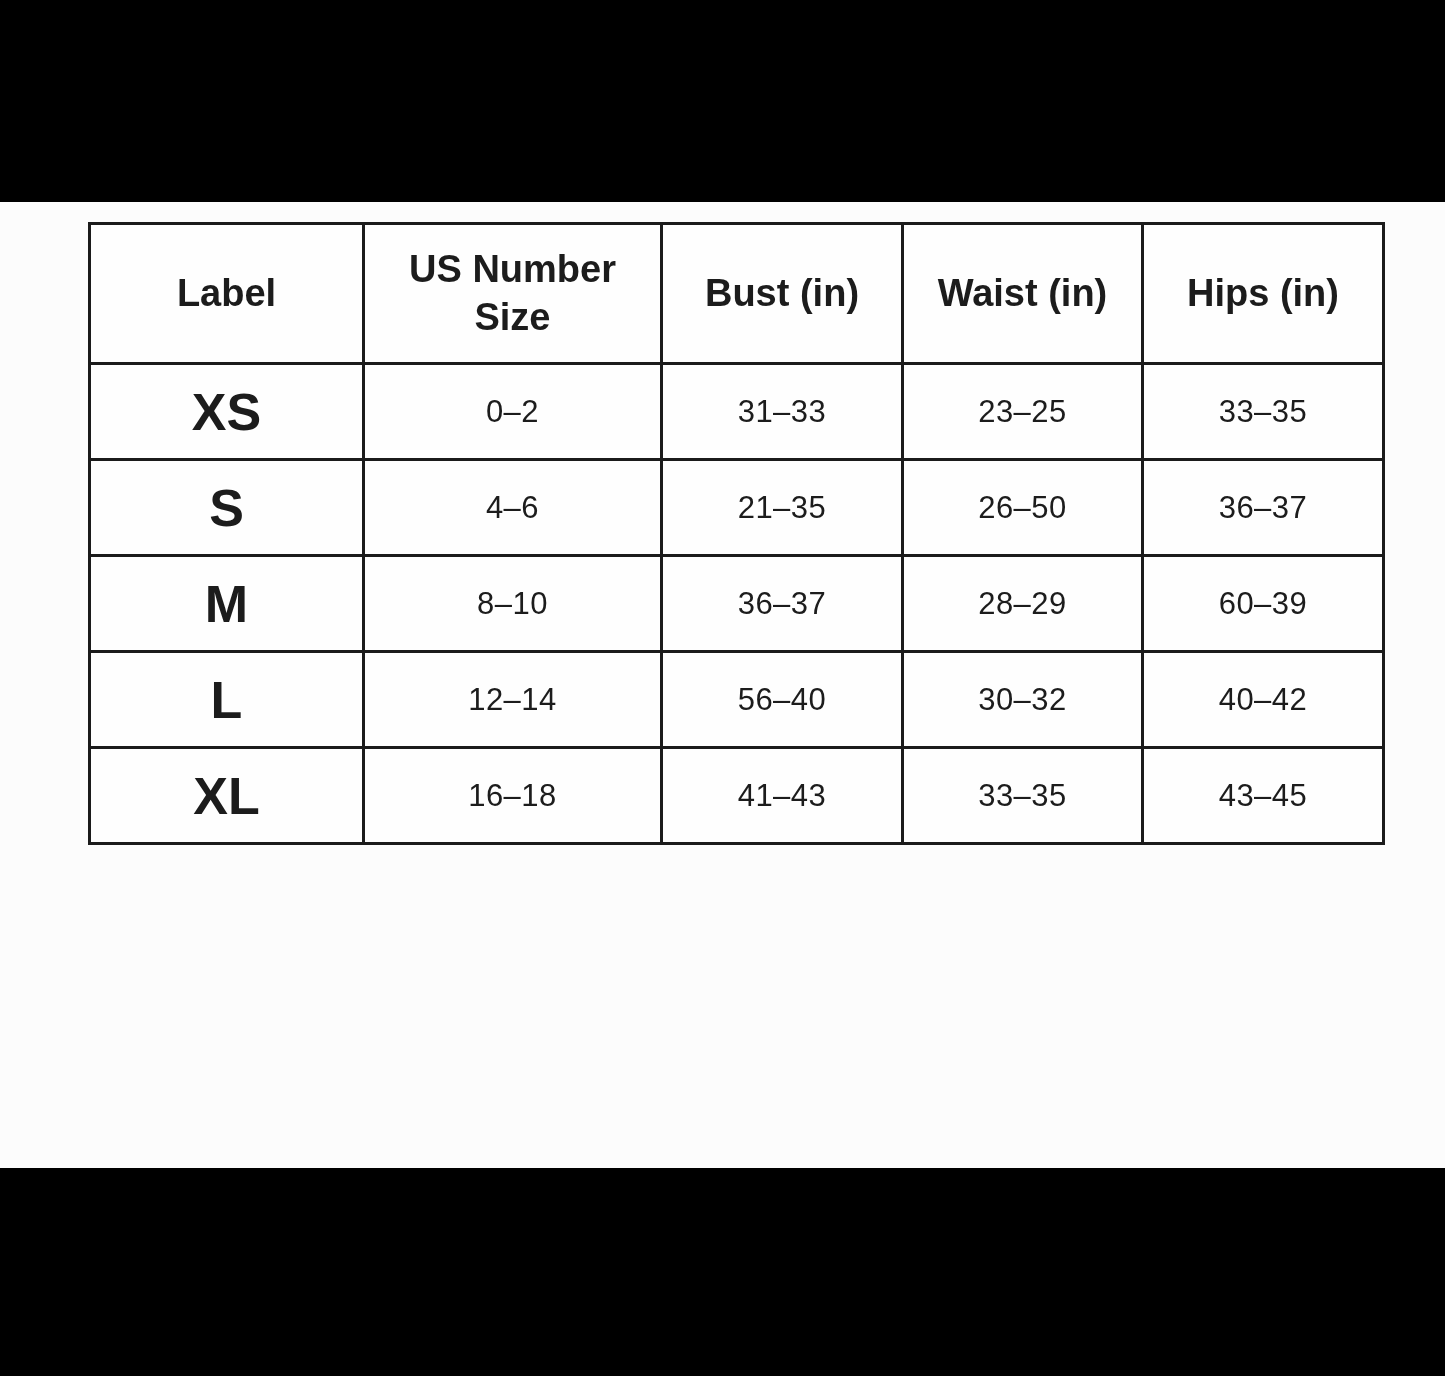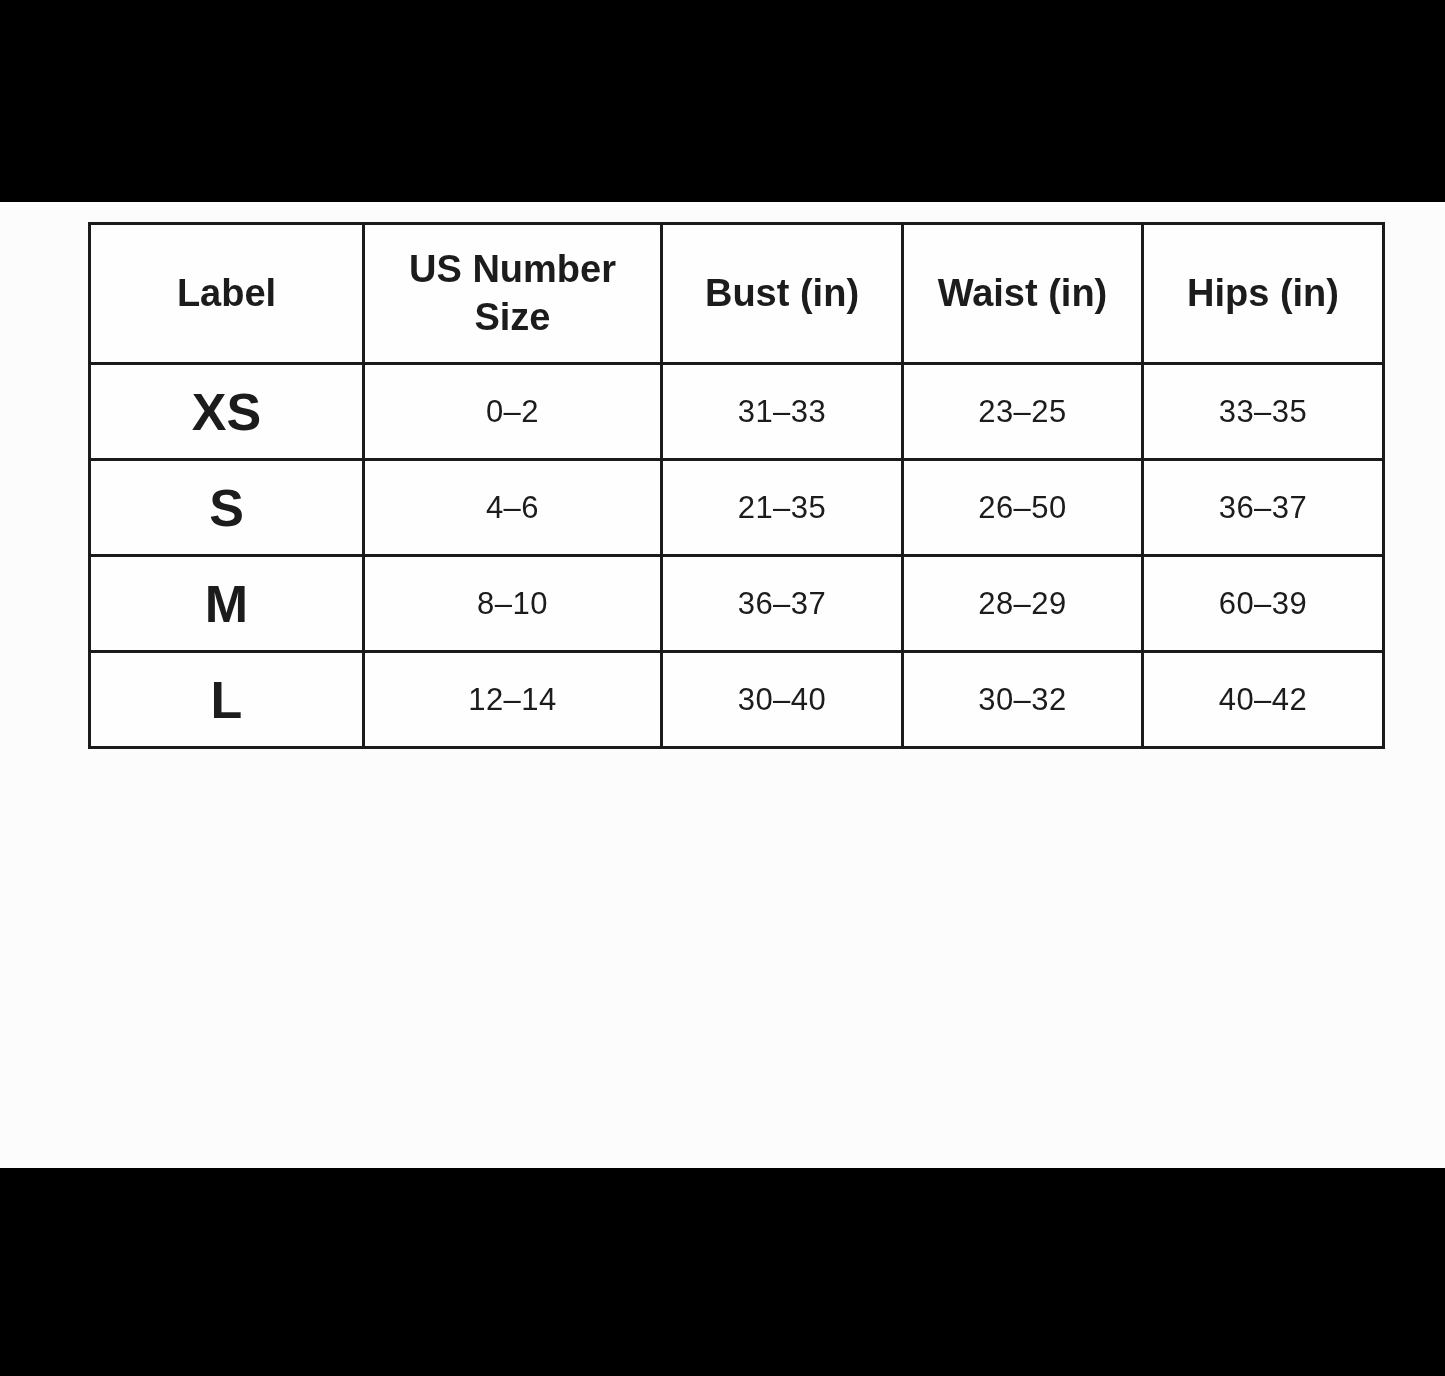--- a/index.html
+++ b/index.html
@@ -115,21 +115,28 @@
         <tr>
           <td class="label-cell">M</td>
           <td>8–10</td>
           <td>36–37</td>
           <td>28–29</td>
           <td>60–39</td>
         </tr>
         <tr>
           <td class="label-cell">L</td>
           <td>12–14</td>
-          <td>30–40</td>
+          <td>56–40</td>
           <td>30–32</td>
           <td>40–42</td>
+        </tr>
+        <tr>
+          <td class="label-cell">XL</td>
+          <td>16–18</td>
+          <td>41–43</td>
+          <td>33–35</td>
+          <td>43–45</td>
         </tr>
       </tbody>
     </table>
 
   </div>
 </div>
 
 </body></html>

